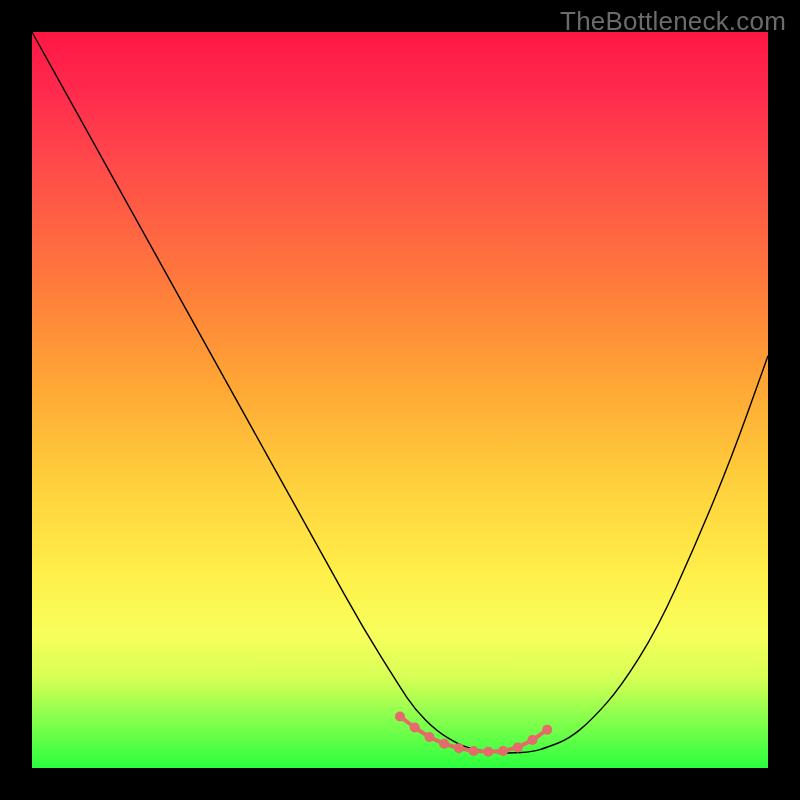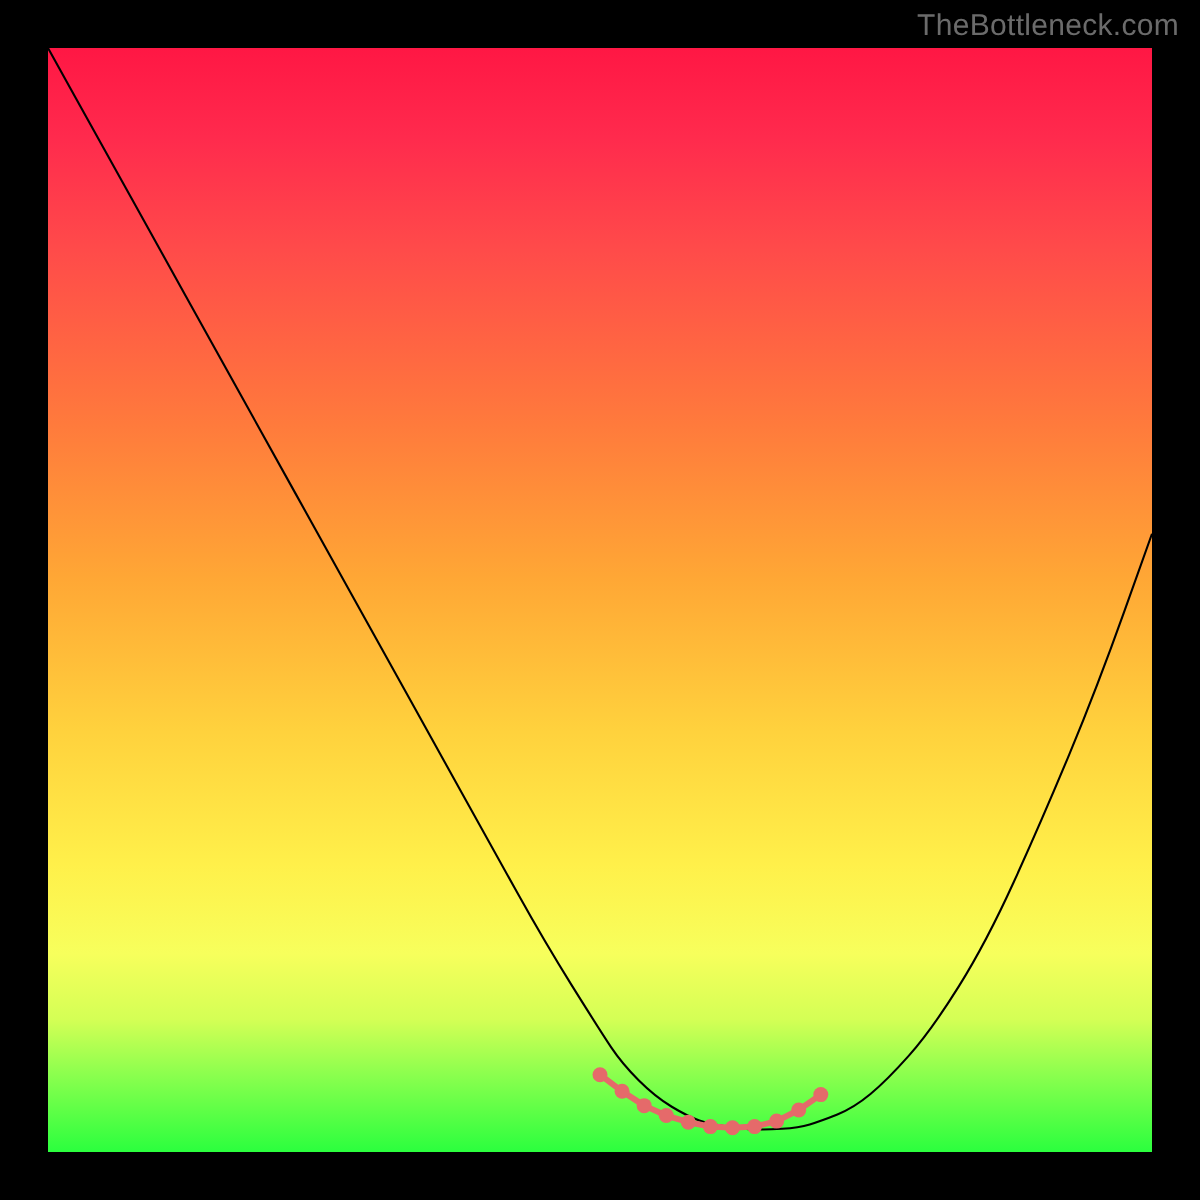--- a/index.html
+++ b/index.html
@@ -15,21 +15,21 @@
     position: relative;
     width: 800px;
     height: 800px;
     background: #000;
   }
   .watermark {
     position: absolute;
     top: 6px;
     right: 14px;
     color: #6b6b6b;
-    font-size: 20px;
+    font-size: 26px;
     letter-spacing: 0.2px;
     font-weight: 400;
     z-index: 5;
   }
   .plot {
     position: absolute;
     left: 32px;
     top: 32px;
     width: 736px;
     height: 736px;

